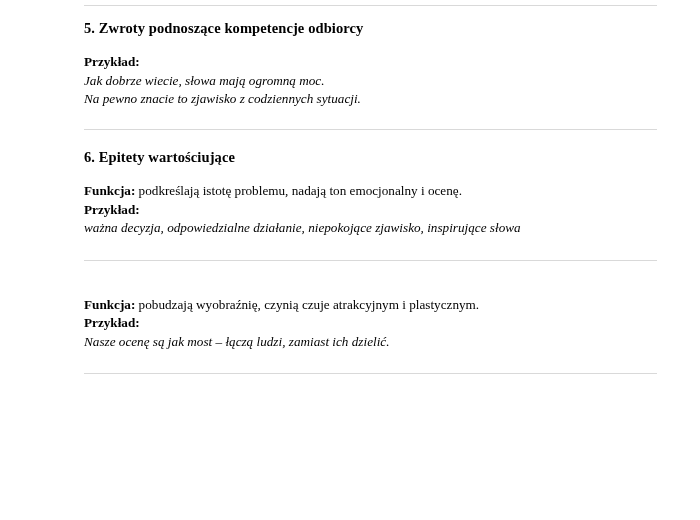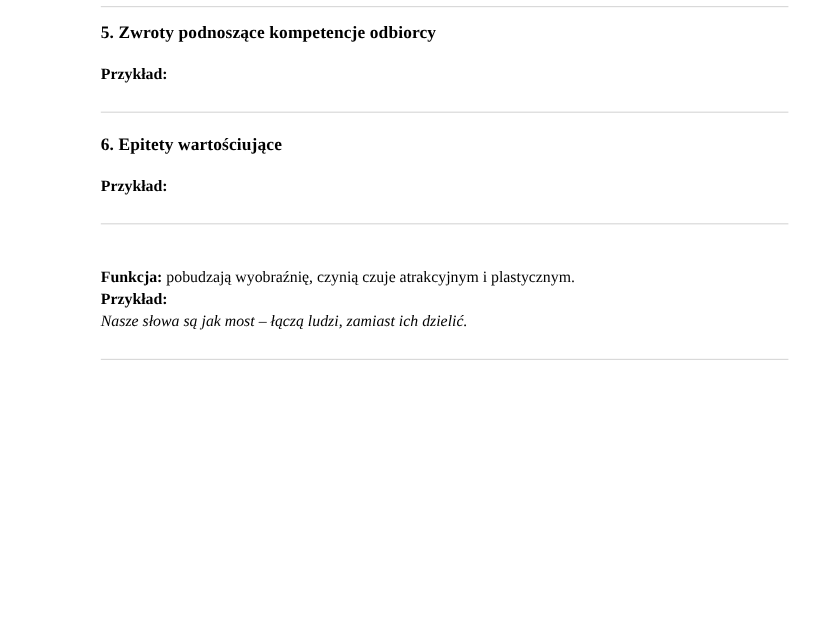--- a/index.html
+++ b/index.html
@@ -79,40 +79,44 @@
   <hr class="rule rule-top-pos">
 
   <div class="content">
 
     <div class="sp-after-rule-1"></div>
 
     <div class="section">
       <h2 class="sec-heading">5. Zwroty podnoszące kompetencje odbiorcy</h2>
       <div class="sp-head-to-body"></div>
       <p class="body-line"><span class="lbl">Przykład:</span></p>
+      <p class="example">Jak dobrze wiecie, słowa mają ogromną moc.</p>
+      <p class="example">Na pewno znacie to zjawisko z codziennych sytuacji.</p>
     </div>
 
     <div class="sp-body-to-rule"></div>
     <hr class="rule">
     <div class="sp-rule-to-head"></div>
 
     <div class="section">
       <h2 class="sec-heading">6. Epitety wartościujące</h2>
       <div class="sp-head-to-body"></div>
+      <p class="body-line"><span class="lbl">Funkcja:</span><span> podkreślają istotę problemu, nadają ton emocjonalny i ocenę.</span></p>
       <p class="body-line"><span class="lbl">Przykład:</span></p>
+      <p class="example">ważna decyzja, odpowiedzialne działanie, niepokojące zjawisko, inspirujące słowa</p>
     </div>
 
     <div class="sp-body-to-rule-2"></div>
     <hr class="rule">
     <div class="sp-rule-to-head-2"></div>
 
     <div class="section">
       <div class="sp-head-to-body"></div>
       <p class="body-line"><span class="lbl">Funkcja:</span><span> pobudzają wyobraźnię, czynią czuje atrakcyjnym i plastycznym.</span></p>
       <p class="body-line"><span class="lbl">Przykład:</span></p>
-      <p class="example">Nasze słowa są jak most – łączą ludzi, zamiast ich dzielić.</p>
+      <p class="example">Nasze ocenę są jak most – łączą ludzi, zamiast ich dzielić.</p>
     </div>
 
     <div class="sp-body-to-rule-3"></div>
     <hr class="rule">
 
   </div>
 </div>
 
 </body></html>

